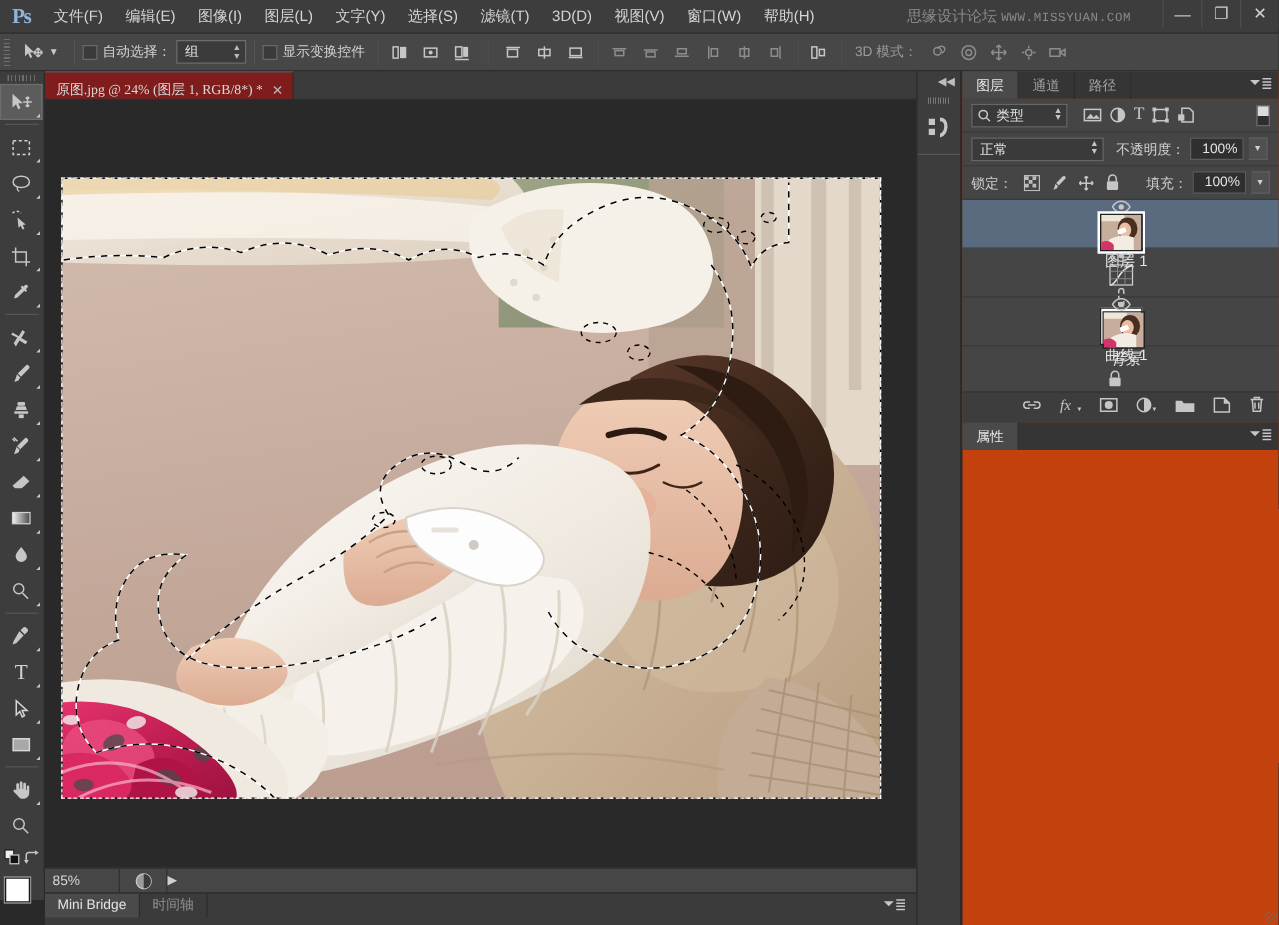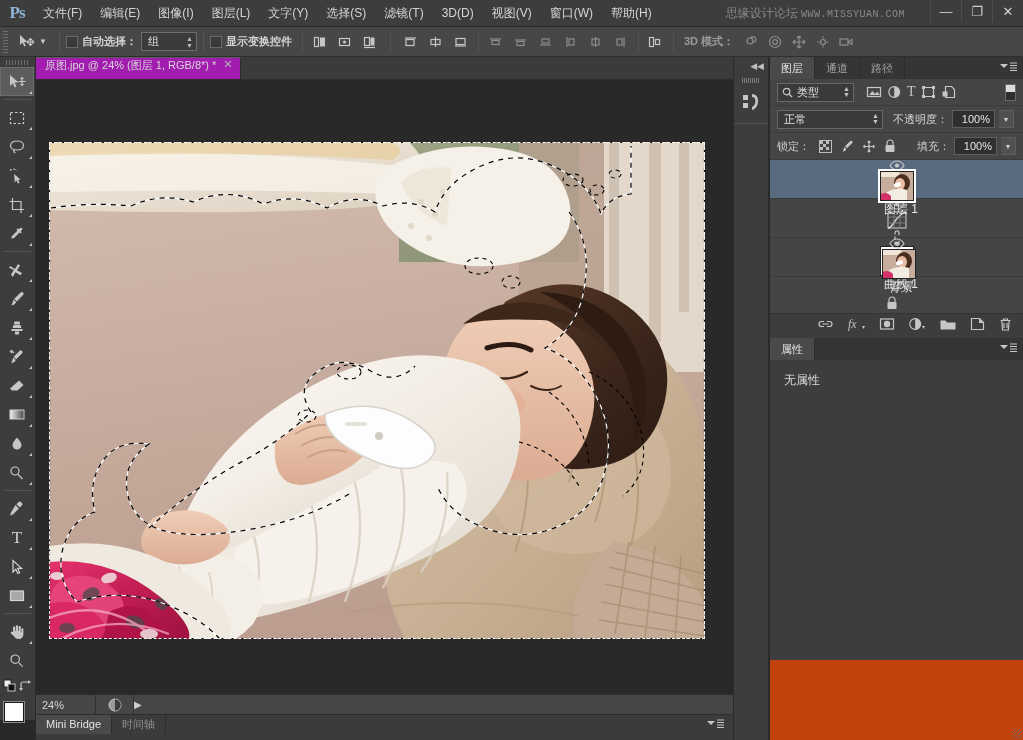--- a/index.html
+++ b/index.html
@@ -57,21 +57,21 @@
   .tool-preview {
     display: flex; align-items: center; gap: 4px; padding: 0 6px;
     height: 26px;
   }
   .opt-sep { width: 1px; height: 20px; background: #363636;
     border-right: 1px solid #545454; margin: 0 6px; }
   .chk {
     width: 12px; height: 12px; background: #3a3a3a;
     border: 1px solid #6a6a6a; display: inline-block;
   }
-  .opt-label { margin: 0 4px 0 4px; white-space: nowrap; font-weight: bold; }
+  .opt-label { margin: 0 4px 0 4px; white-space: nowrap; }
   .opt-select {
     display: inline-flex; align-items: center; justify-content: space-between;
     min-width: 56px; height: 19px; background: #3b3b3b;
     border: 1px solid #6d6d6d; padding: 0 3px 0 6px; color: #e0e0e0;
     font-size: 11px;
   }
   .opt-select .arrows { font-size: 7px; line-height: 7px; color: #bbb; margin-left: 5px;}
   .align-group { display: flex; align-items: center; gap: 3px; }
   .align-btn {
     width: 22px; height: 22px; display: flex; align-items: center;
@@ -80,24 +80,24 @@
   .align-btn svg { display: block; }
   .mode3d { display: flex; align-items: center; gap: 2px; }
 
   
   .tabbar {
     position: absolute; left: 36px; top: 57px; width: 697px; height: 23px;
     background: #3b3b3b; border-bottom: 1px solid #2d2d2d;
     display: flex; align-items: flex-end;
   }
   .doc-tab {
-    height: 22px; background: #a21caf; color: #d8d8d8;
-    font-size: 11px; display: flex; align-items: flex-start;
+    height: 22px; background: #7f1d1d; color: #d8d8d8;
+    font-size: 11px; display: flex; align-items: flex-end;
     padding: 0 7px 0 9px; gap: 7px;
-    border-right: 1px solid #2d2d2d; border-top: 1px solid #5a5a5a;
+    border-right: 1px solid #2d2d2d; border-top: 1px solid #5a5a5a; font-family: Liberation Serif, serif;
   }
   .doc-tab .x { font-size: 11px; color: #b5b5b5; }
 
   
   .toolbar {
     position: absolute; left: 0; top: 57px; width: 36px; height: 663px;
     background: #3d3d3d; border-right: 1px solid #2b2b2b;
   }
   .tb-grip {
     height: 10px;
@@ -841,21 +841,21 @@
           <path d="M500 250 q36 26 40 72"></path>
           <path d="M470 300 q40 10 60 44"></path>
         </g>
 
         <rect x="0.5" y="0.5" width="655" height="496" fill="none" stroke="#000" stroke-width="1.2" stroke-dasharray="5 5"></rect>
       </svg>
     </div>
   </div>
 
   <div class="statusbar">
-    <div class="zoom-field">24%</div>
+    <div class="zoom-field">85%</div>
     <div class="status-icon">
       <svg width="14" height="14" viewBox="0 0 14 14">
         <circle cx="7" cy="7" r="6" fill="#9a9a9a" stroke="#c9c9c9" stroke-width="1"></circle>
         <path d="M7 1.2a5.8 5.8 0 0 1 0 11.6z" fill="#3b3b3b"></path>
       </svg>
     </div>
     <div class="status-arrow">▶</div>
   </div>
 
   <div class="bottom-tabs">
@@ -1097,18 +1097,15 @@
 
     <div class="ptabs">
       <div class="ptab active">属性</div>
       <div class="panel-menu">
         <svg width="20" height="11" viewBox="0 0 20 11">
           <path class="icn-f" d="M2 3l4 4 4-4z"></path>
           <path class="icn" d="M12 2h7M12 4.5h7M12 7h7M12 9.5h7"></path>
         </svg>
       </div>
     </div>
-    <div class="prop-body">
-      <div class="prop-none">无属性</div>
-    </div>
 
   </div>
 </div>
 
 </body></html>

